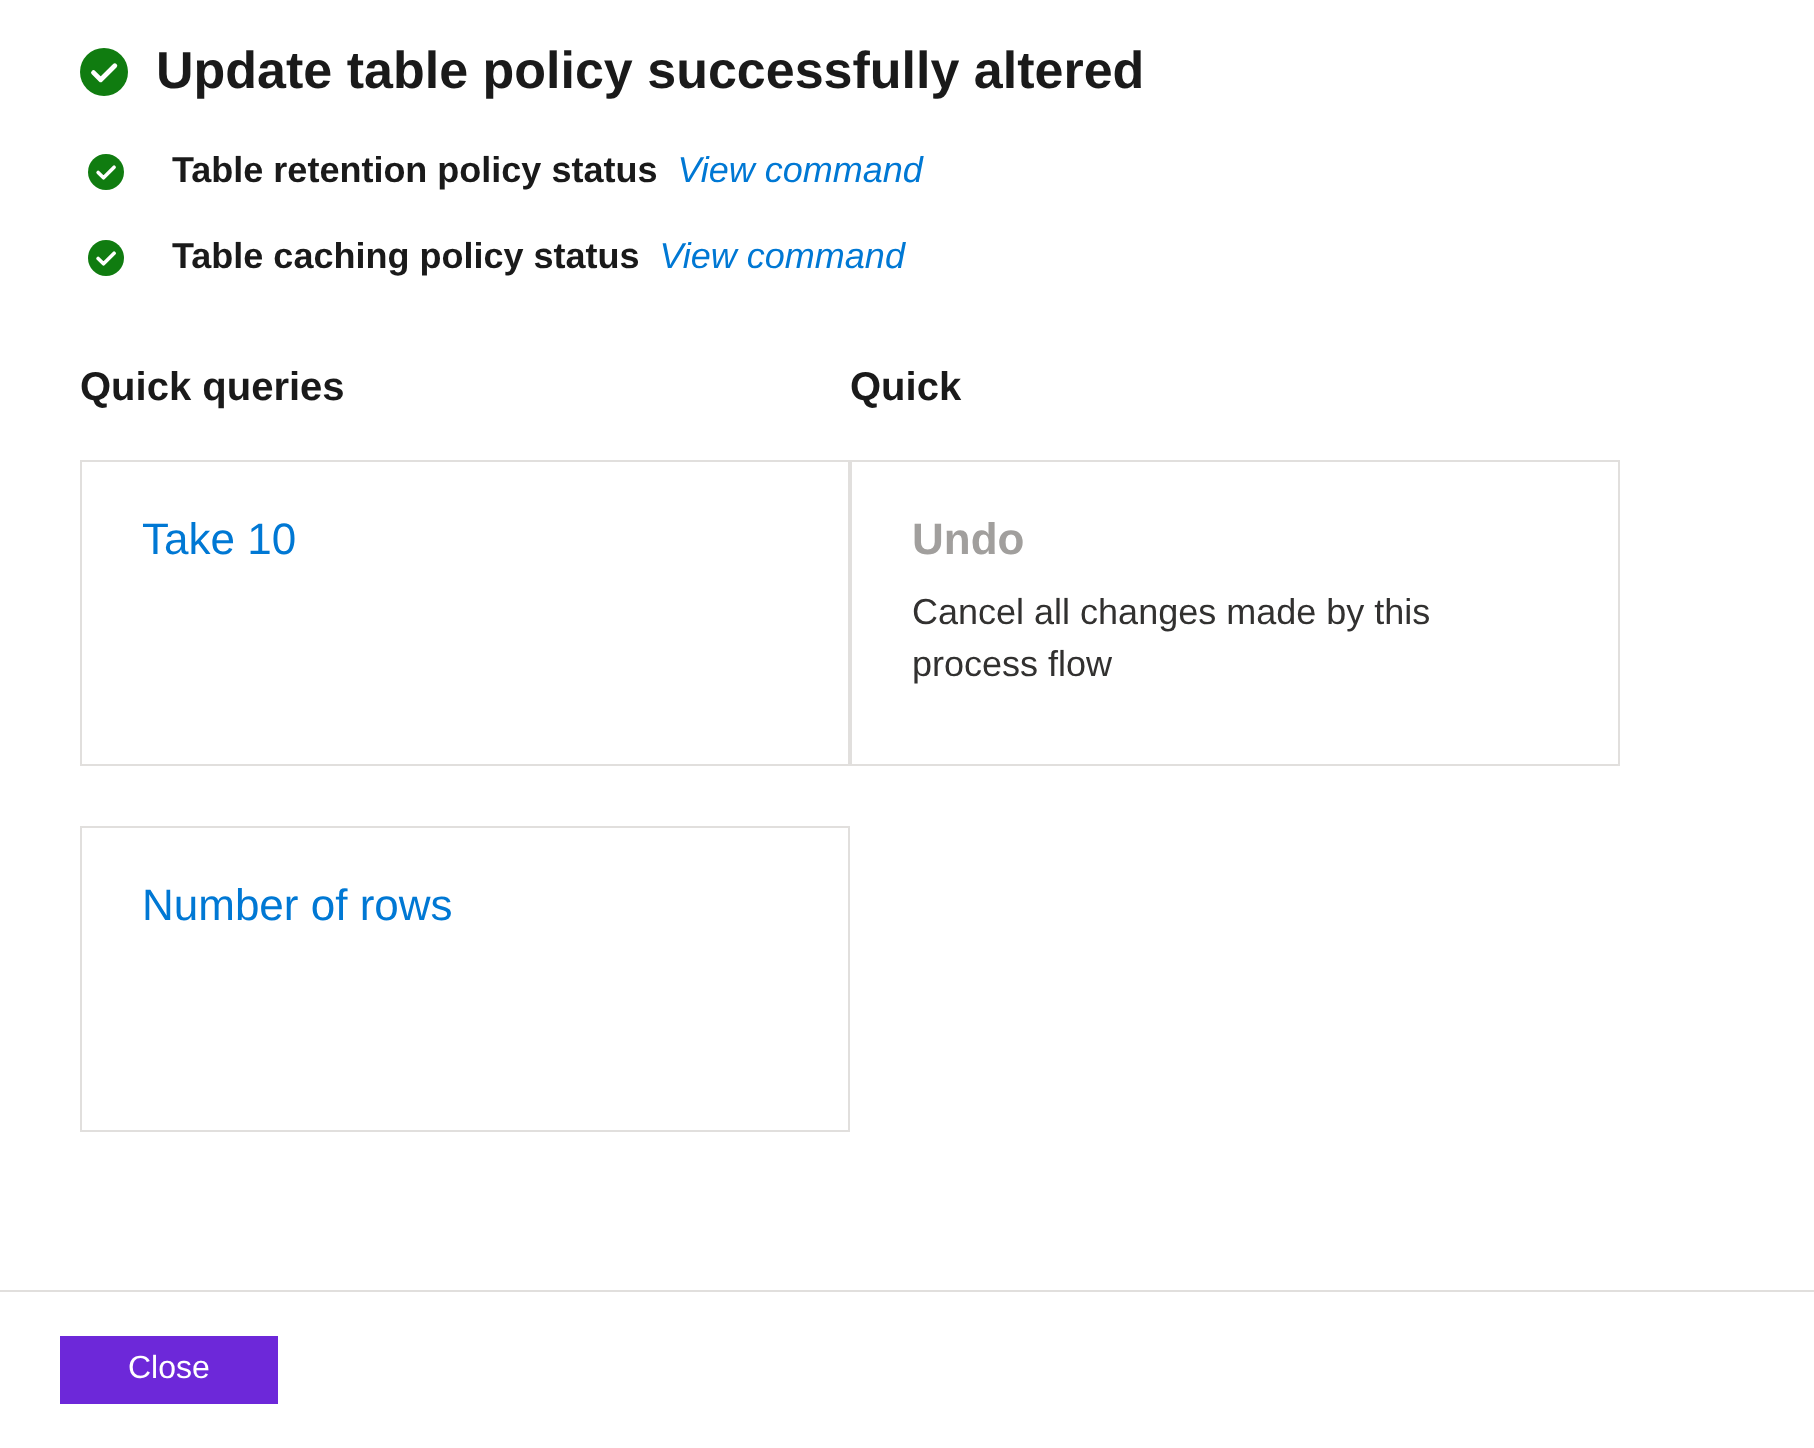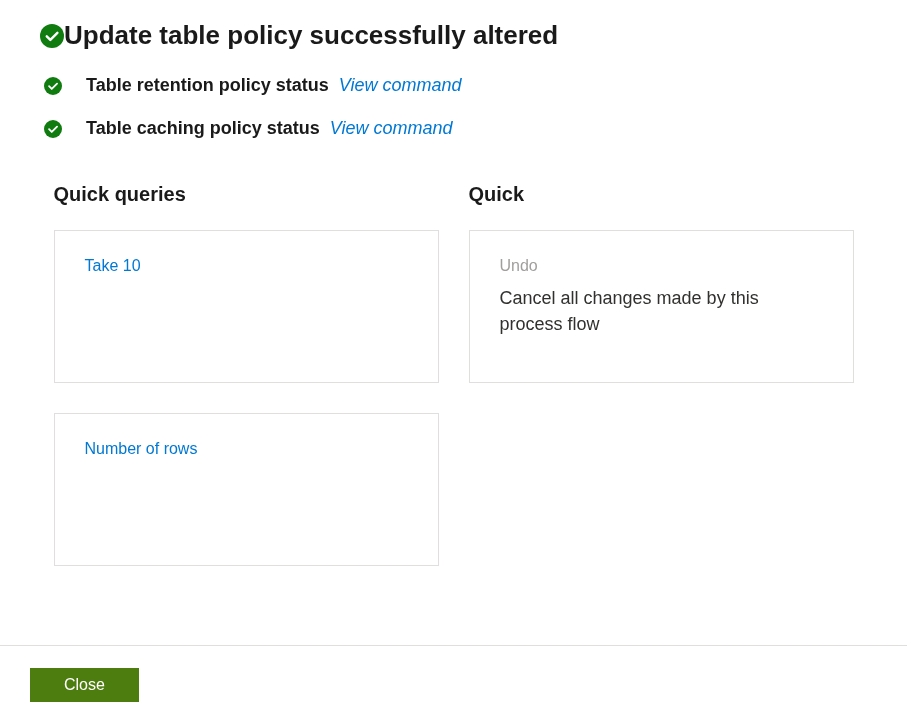--- a/index.html
+++ b/index.html
@@ -14,20 +14,21 @@
       width: 907px;
       height: 724px;
       position: relative;
     }
     .content {
       padding: 20px 40px 0 40px;
     }
     .header-row {
       display: flex;
       align-items: center;
+      gap: 14px;
       margin-bottom: 24px;
     }
     .header-row h1 {
       font-size: 26px;
       font-weight: 600;
       color: #1a1a1a;
     }
     .status-row {
       display: flex;
       align-items: center;
@@ -54,65 +55,64 @@
       height: 24px;
       display: block;
     }
     .check-icon-sm svg {
       width: 18px;
       height: 18px;
       display: block;
     }
     .columns {
       display: flex;
-      gap: 30px;
       margin-top: 44px;
-      justify-content: center;
     }
     .column {
       flex: 0 0 385px;
     }
     .column h2 {
       font-size: 20px;
       font-weight: 600;
       color: #1a1a1a;
       margin-bottom: 24px;
     }
     .card {
       border: 1px solid #e1dfdd;
       padding: 26px 30px 30px 30px;
       margin-bottom: 30px;
       min-height: 153px;
     }
     .card-title {
-      font-size: 16px;
+      font-size: 22px;
       color: #0078d4;
       cursor: pointer;
       margin-bottom: 10px;
       display: inline-block;
     }
     .card-title.disabled {
       color: #a19f9d;
       cursor: default;
+      font-weight: bold;
     }
     .card-desc {
       font-size: 18px;
       color: #323130;
       line-height: 1.45;
     }
     .footer {
       position: absolute;
       left: 0;
       right: 0;
       bottom: 0;
       border-top: 1px solid #e1dfdd;
       padding: 22px 30px;
     }
     .btn-primary {
-      background: #4d7c0f;
+      background: #6d28d9;
       color: #ffffff;
       border: none;
       font-size: 16px;
       font-family: inherit;
       padding: 8px 34px;
       cursor: pointer;
     }
   </style>
 </head>
 <body>

